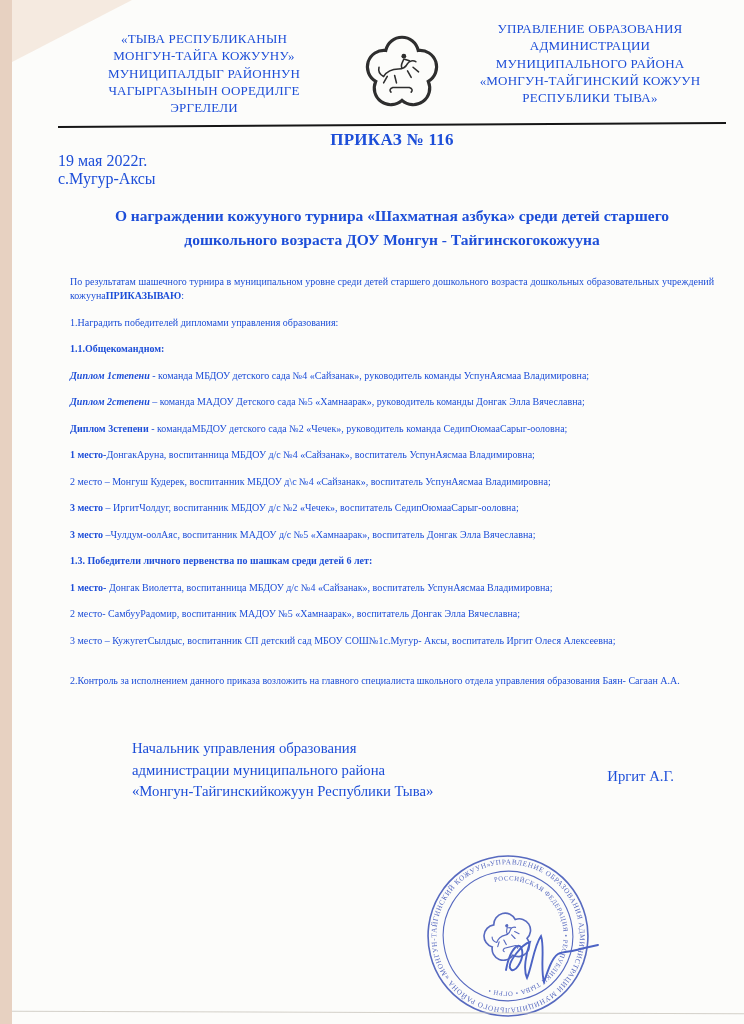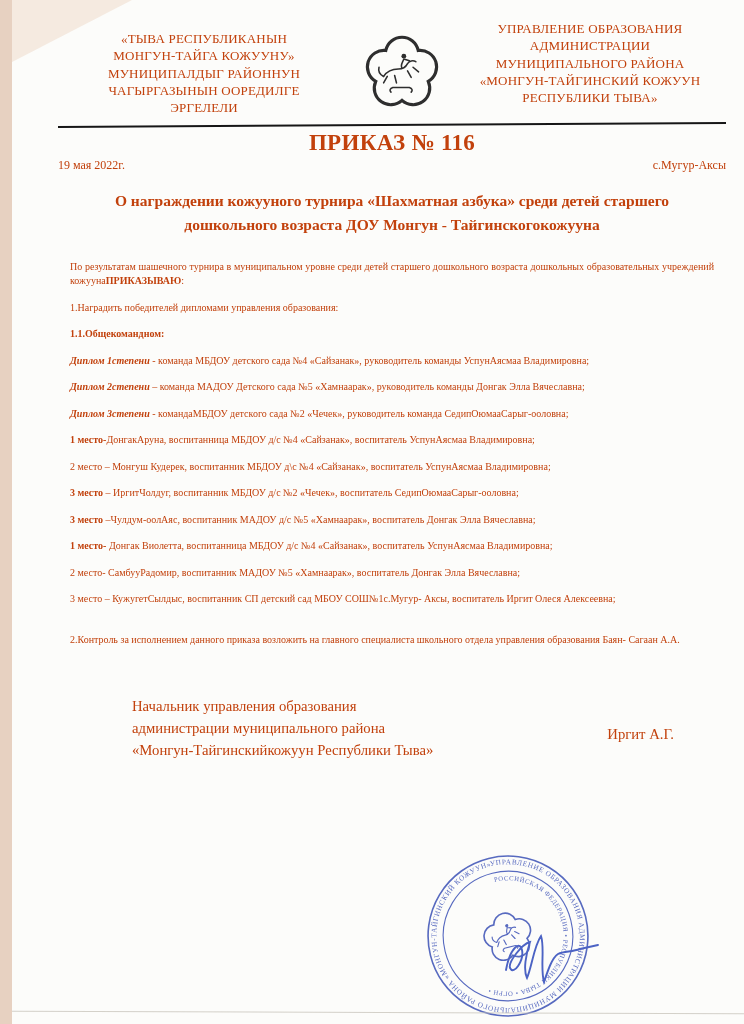--- a/index.html
+++ b/index.html
@@ -3,43 +3,43 @@
 <meta charset="utf-8">
 <style>
   html,body{margin:0;padding:0;}
   body{
     width:744px;height:1024px;position:relative;overflow:hidden;
     background:#e7d1c1;
     font-family:"Liberation Serif","DejaVu Serif",serif;
   }
   .page{
     position:absolute;left:12px;top:0;width:732px;height:1024px;
-    background:#fcfcfa;color:#c2410c;
+    background:#fcfcfa;color:#1d4ed8;
   }
   .corner-cut{
     position:absolute;left:0;top:0;width:0;height:0;
     border-top:62px solid #eedacb;border-right:120px solid transparent;
     opacity:.55;
   }
   .content{position:absolute;left:46px;right:18px;top:0;}
   
   .letterhead{display:flex;align-items:flex-start;margin-top:20px;}
   .org{
     font-size:13px;line-height:1.33;text-align:center;white-space:pre-line;
     letter-spacing:.2px;
   }
   .org.left{width:292px;padding-top:10px;}
   .org.right{flex:1;padding-top:0;}
   .emblem-box{width:104px;display:flex;justify-content:center;padding-top:8px;}
   .rule{
     border-top:2.2px solid #161616;margin-top:8px;
     transform:rotate(-0.35deg);
   }
-  .order-title{text-align:center;font-weight:bold;font-size:23px;margin-top:4px;letter-spacing:.3px;}
-  .date-row{display:flex;justify-content:space-between;font-size:12px;margin-top:2px;}
+  .order-title{text-align:center;font-weight:bold;font-size:17px;margin-top:4px;letter-spacing:.3px;}
+  .date-row{display:flex;justify-content:space-between;font-size:16px;margin-top:2px;flex-direction:column;}
   .subject{
     text-align:center;font-weight:bold;font-size:15.5px;line-height:1.5;
     width:630px;margin:16px auto 8px auto;
   }
   
   .doc-body{margin-top:24px;}
   .doc-body p{
     margin:12px;font-size:10px;line-height:1.45;text-align:justify;
   }
   .doc-body p.space-before{margin-top:26px;}
@@ -107,25 +107,26 @@
     </div>
 
     <div class="subject">О награждении кожууного турнира «Шахматная азбука» среди детей старшего дошкольного возраста ДОУ Монгун - Тайгинскогокожууна</div>
 
     <div class="doc-body">
         <p><span>По результатам шашечного турнира в муниципальном уровне среди детей старшего дошкольного возраста дошкольных образовательных учреждений кожууна</span><span style="font-weight: bold;">ПРИКАЗЫВАЮ</span><span>:</span></p>
         <p><span> 1.Наградить победителей дипломами управления образования:</span></p>
         <p><span style="font-weight: bold;">1.1.Общекомандном:</span></p>
         <p><span style="font-weight: bold; font-style: italic;">Диплом 1степени</span><span> -  команда МБДОУ детского сада №4 «Сайзанак», руководитель команды УспунАясмаа Владимировна;</span></p>
         <p><span style="font-weight: bold; font-style: italic;">Диплом 2степени</span><span> – команда МАДОУ Детского сада №5 «Хамнаарак», руководитель команды Донгак Элла Вячеславна;</span></p>
-        <p><span style="font-weight: bold; font-style: italic;">Диплом 3степени</span><span> - командаМБДОУ детского сада №2 «Чечек», руководитель команда СедипОюмааСарыг-ооловна;</span></p>
+        <p><span style="font-weight: bold; ">Диплом 3степени</span><span> - командаМБДОУ детского сада №2 «Чечек», руководитель команда СедипОюмааСарыг-ооловна;</span></p>
         <p><span style="font-weight: bold;">1 место-</span><span>ДонгакАруна, воспитанница МБДОУ д/с №4 «Сайзанак», воспитатель УспунАясмаа Владимировна;</span></p>
         <p><span style="font-weight: normal;">2 место</span><span> – Монгуш Кудерек, воспитанник МБДОУ д\с №4 «Сайзанак», воспитатель УспунАясмаа Владимировна;</span></p>
         <p><span style="font-weight: bold;">3 место</span><span> – ИргитЧолдуг, воспитанник МБДОУ д/с №2 «Чечек», воспитатель СедипОюмааСарыг-ооловна;</span></p>
         <p><span style="font-weight: bold;">3 место</span><span> –Чулдум-оолАяс, воспитанник МАДОУ д/с №5 «Хамнаарак», воспитатель Донгак Элла Вячеславна;</span></p>
+        <p><span style="font-weight: bold;">1.3. Победители личного первенства по шашкам среди детей 6 лет:</span></p>
         <p><span style="font-weight: bold;">1 место-</span><span> Донгак Виолетта, воспитанница МБДОУ д/с №4 «Сайзанак», воспитатель УспунАясмаа Владимировна;</span></p>
         <p><span>2 место- СамбууРадомир, воспитанник МАДОУ №5 «Хамнаарак», воспитатель Донгак Элла Вячеславна;</span></p>
         <p><span>3 место – КужугетСылдыс, воспитанник СП детский сад МБОУ СОШ№1с.Мугур- Аксы, воспитатель Иргит Олеся Алексеевна;</span></p>
         <p class="space-before"><span> 2.Контроль за исполнением данного приказа возложить на главного специалиста школьного отдела управления образования Баян- Сагаан А.А.</span></p>
       </div>
 
     <div class="sig-block">
       <div class="sig-position">Начальник управления образования
 администрации муниципального района
 «Монгун-Тайгинскийкожуун Республики Тыва»</div>

